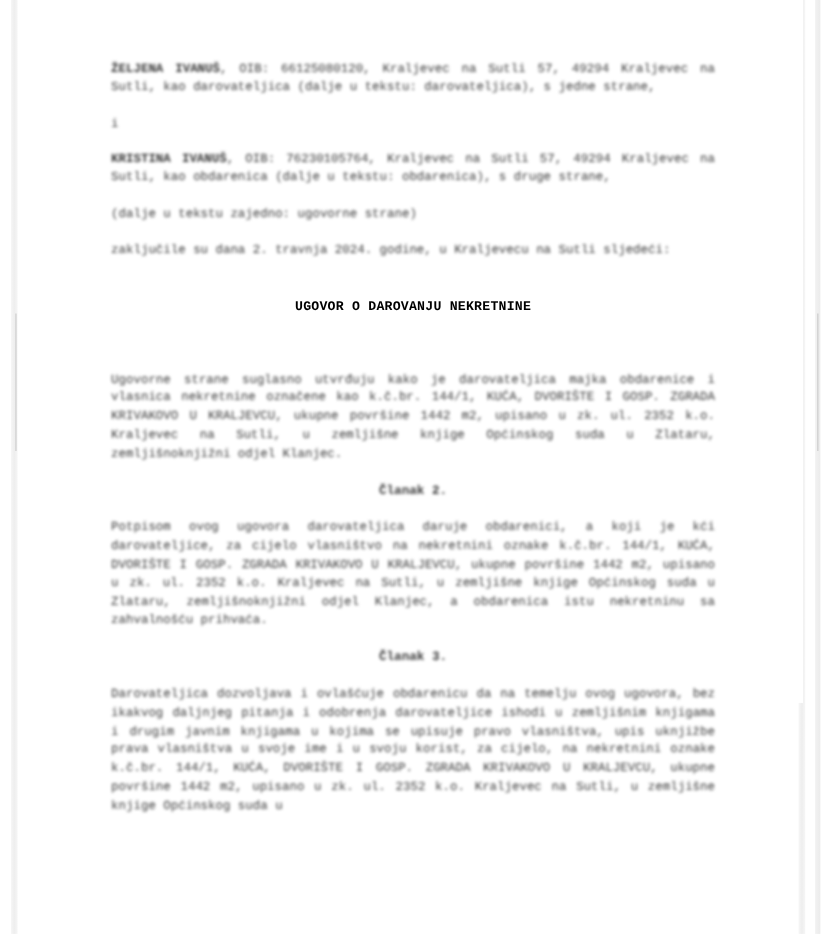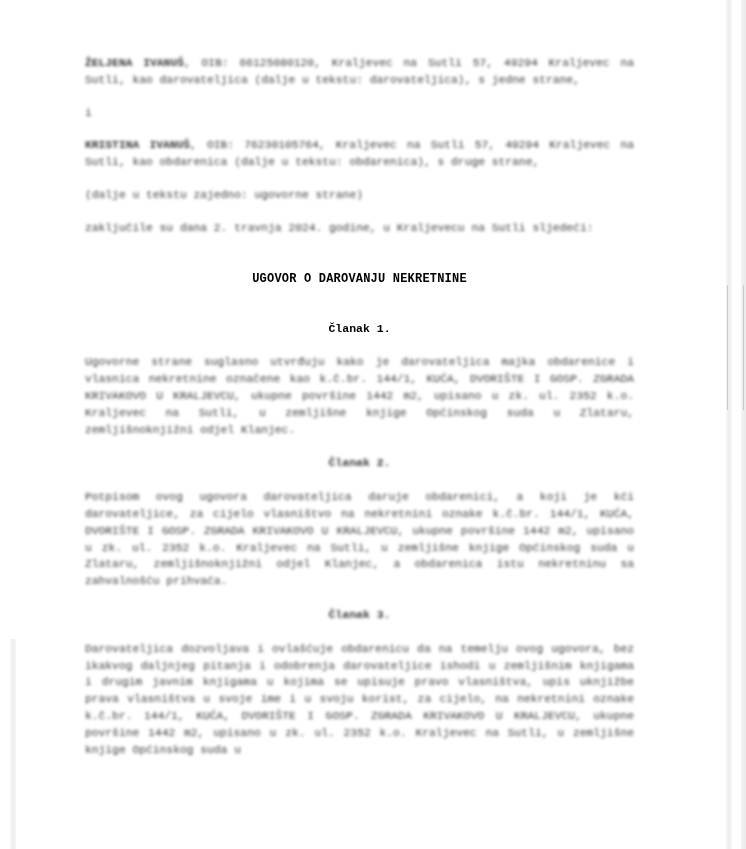--- a/index.html
+++ b/index.html
@@ -40,21 +40,21 @@
       left: 741px; top: 0; width: 5px; height: 849px;
       background: linear-gradient(to right, #f2f2f2, #ebebeb);
     }
     .scroll-edge-line {
       position: absolute;
       left: 743px; top: 285px; width: 1px; height: 125px;
       background: #c9c9c9;
     }
     .page {
       position: absolute;
-      left: 4px; top: 0;
+      left: 20px; top: 0;
       width: 710px; height: 639px;
       background: #fff;
     }
     .content {
       position: absolute;
       left: 81px;
       top: 55px;
       width: 549px;
       font-size: 11.3px;
       line-height: 16.8px;
@@ -121,21 +121,20 @@
     <p class="p blur">zaključile su dana 2. travnja 2024. godine, u Kraljevecu na Sutli sljedeći:</p>
 
     <div style="height:33px"></div>
 
     <div class="title-block">
       <p class="title">UGOVOR O DAROVANJU NEKRETNINE</p>
     </div>
 
     <div style="height:33px"></div>
 
-    <p class="article-heading sharp">Članak 1.</p>
     <div class="gap-2"></div>
     <p class="p blur">Ugovorne strane suglasno utvrđuju kako je darovateljica majka obdarenice i vlasnica nekretnine označene kao k.č.br. 144/1, KUĆA, DVORIŠTE I GOSP. ZGRADA KRIVAKOVO U KRALJEVCU, ukupne površine 1442 m2, upisano u zk. ul. 2352 k.o. Kraljevec na Sutli, u zemljišne knjige Općinskog suda u Zlataru, zemljišnoknjižni odjel Klanjec.</p>
 
     <div class="gap-2"></div>
     <p class="article-heading blur">Članak 2.</p>
     <div class="gap-2"></div>
     <p class="p blur">Potpisom ovog ugovora darovateljica daruje obdarenici, a koji je kći darovateljice, za cijelo vlasništvo na nekretnini oznake k.č.br. 144/1, KUĆA, DVORIŠTE I GOSP. ZGRADA KRIVAKOVO U KRALJEVCU, ukupne površine 1442 m2, upisano u zk. ul. 2352 k.o. Kraljevec na Sutli, u zemljišne knjige Općinskog suda u Zlataru, zemljišnoknjižni odjel Klanjec, a obdarenica istu nekretninu sa zahvalnošću prihvaća.</p>
 
     <div class="gap-2"></div>
     <p class="article-heading blur">Članak 3.</p>

